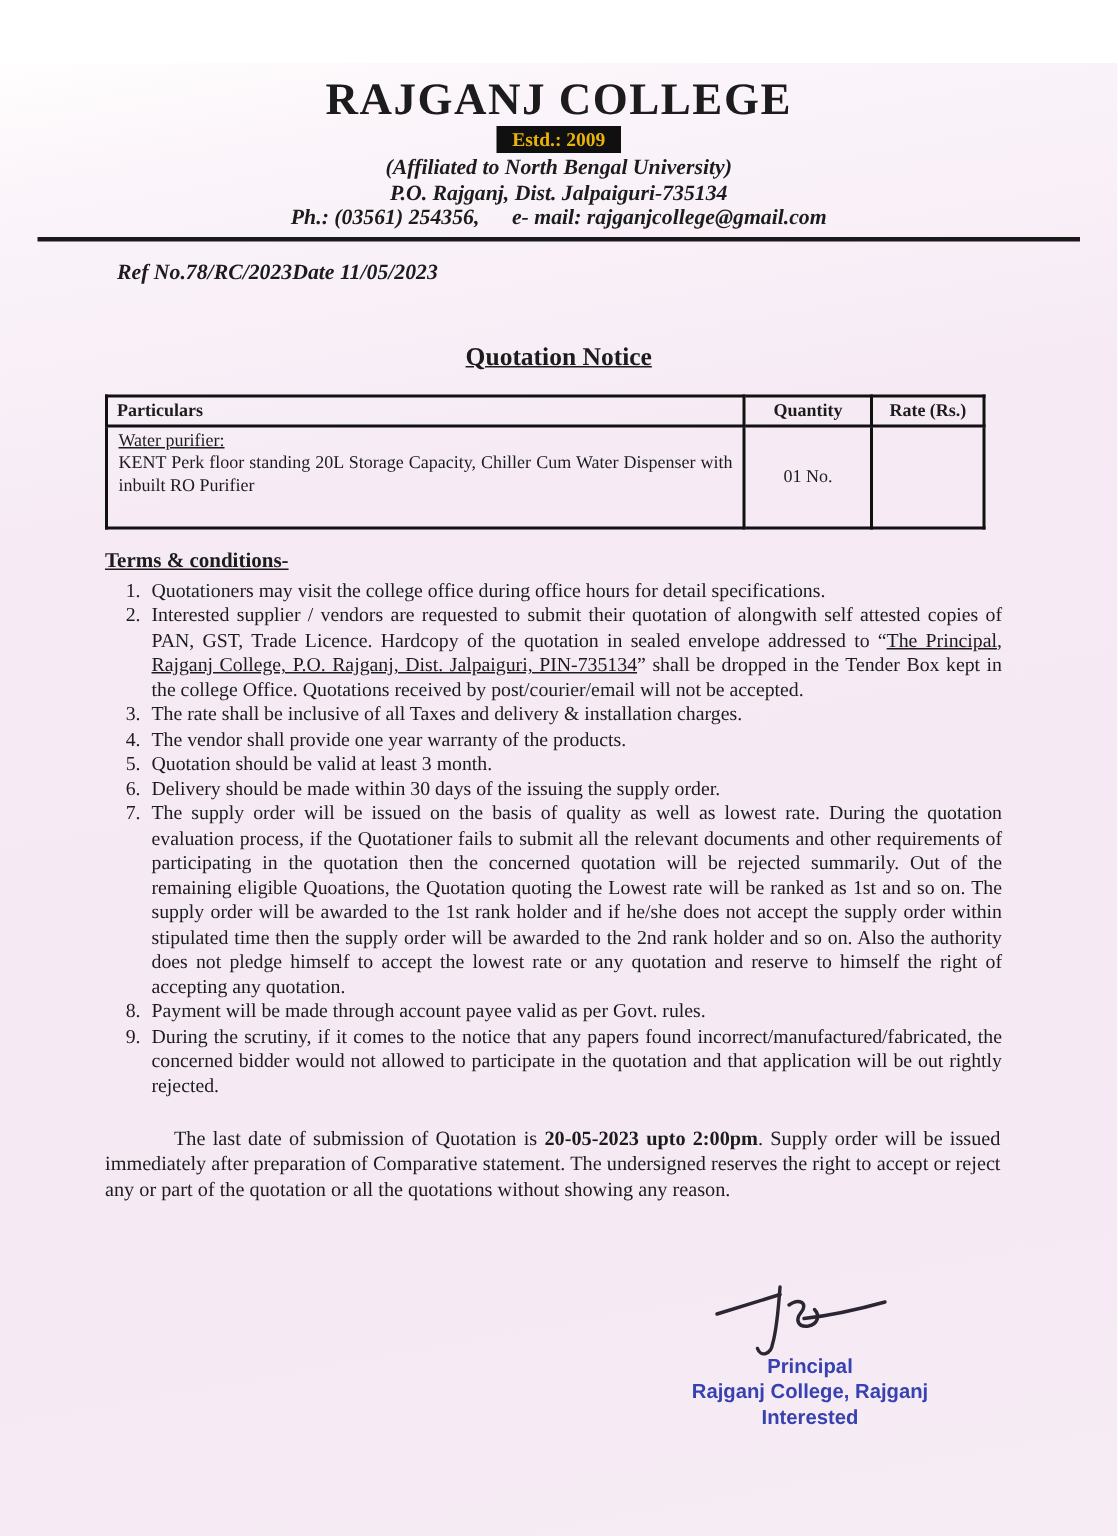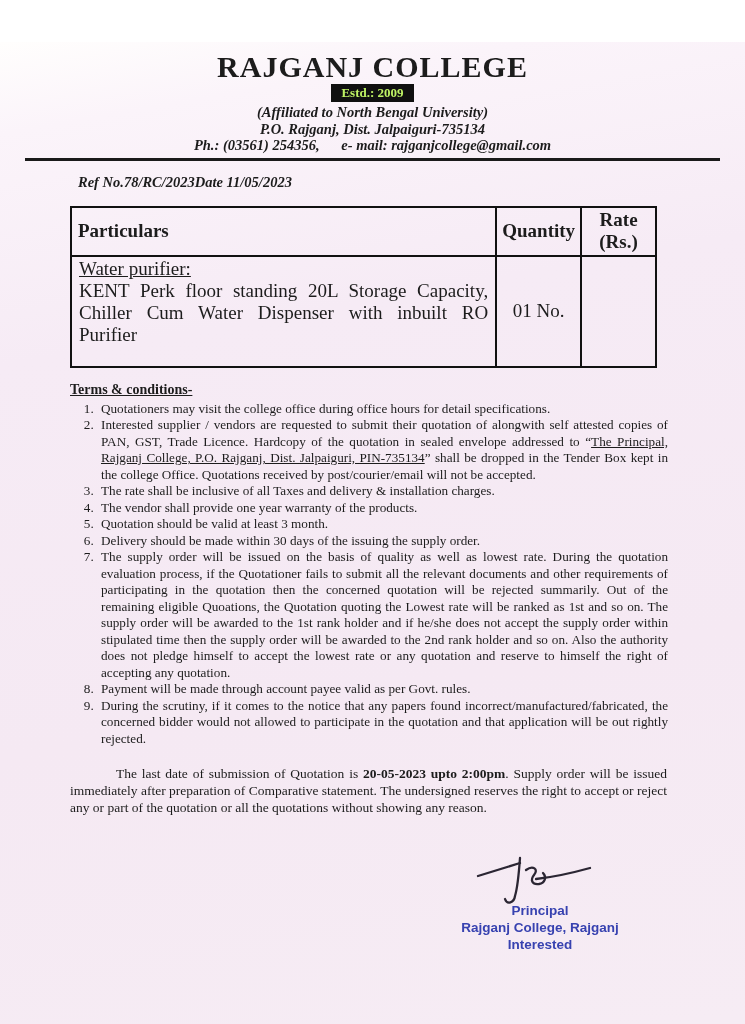--- a/index.html
+++ b/index.html
@@ -10,37 +10,37 @@
     position:relative; width:745px; height:1024px; overflow:hidden;
     color:#1c1c1c;
     background:linear-gradient(170deg,#fffefd 0%, #fbf4fa 8%, #f6ebf5 28%,
                #f5e9f3 62%, #f6ecf4 96%, #f6ecf4 100%);
     margin-top:42px;
   }
   .scan-edge { position:absolute; left:0; right:0; bottom:0; height:17px; background:#f2f1ec; }
 
   .letterhead { padding-top:8px; text-align:center; }
   .college-name { font-size:30px; font-weight:bold; letter-spacing:1px; line-height:33px; }
-  .estd-badge { display:inline-block; background:#101010; color:#bef264; font-weight:bold;
+  .estd-badge { display:inline-block; background:#101010; color:#eab308; font-weight:bold;
     font-size:13px; line-height:15px; padding:1px 10px 2px; margin:1px 0 2px; }
   .lh-line { font-style:italic; font-weight:bold; font-size:14.5px; line-height:16.5px; }
   .contact { white-space:pre-wrap; }
 
   .rule { height:3px; background:#1a1a1a; margin:4px 25px 0; }
 
   .refline { display:flex; font-style:italic; font-weight:bold;
     font-size:14.5px; margin:13px 120px 0 78px; }
 
   .notice-title { text-align:center; font-size:17px; font-weight:bold;
     text-decoration:underline; margin-top:37px; }
 
   .intro { margin:31px 78px 0 70px; text-align:justify; text-indent:46px;
     font-size:13.5px; line-height:17px; }
 
-  .items-table { border-collapse:collapse; margin:15px 0 0 70px; width:587px; font-size:19px;border-radius:19px; }
+  .items-table { border-collapse:collapse; margin:15px 0 0 70px; width:587px; font-size:12px;border-radius:19px; }
   .items-table th, .items-table td { border:2px solid #111; }
   .col-part-w { width:427px; } .col-qty-w { width:85px; } .col-rate-w { width:75px; }
   th.col-part { text-align:left; padding:1px 6px 2px; }
   th.col-qty, th.col-rate { text-align:center; padding:1px 3px 2px; }
   td.cell-part { padding:1px 7px 20px; }
   .part-title { text-decoration:underline; }
   .part-desc { text-align:justify; }
   td.cell-qty { text-align:center; vertical-align:middle; }
 
   .terms-heading { margin:14px 0 3px 70px; font-size:14px; font-weight:bold; text-decoration:underline; }
@@ -73,20 +73,21 @@
     <div class="lh-line contact">Ph.: (03561) 254356,      e- mail: rajganjcollege@gmail.com</div>
   </div>
 
   <div class="rule"></div>
 
   <div class="refline">
     <span>Ref No.78/RC/2023</span>
     <span>Date 11/05/2023</span>
   </div>
 
+  <div class="notice-title">Quotation Notice</div>
 
 
   <table class="items-table">
     <colgroup>
       <col class="col-part-w">
         <col class="col-qty-w">
         <col class="col-rate-w">
     </colgroup>
     <thead>
       <tr>

